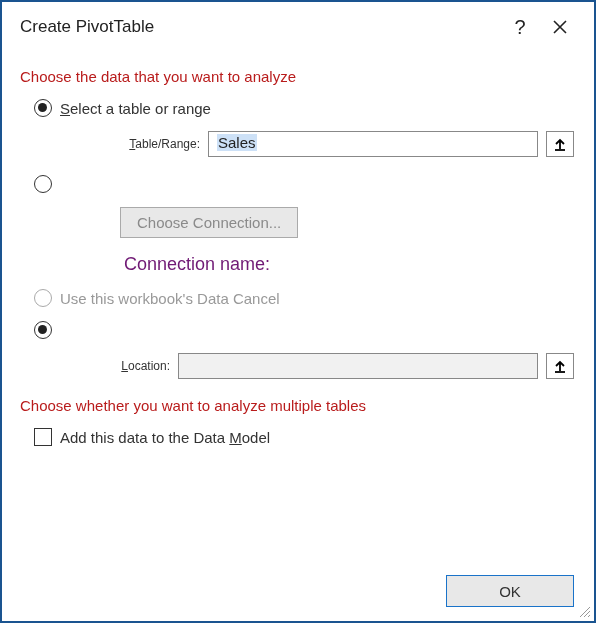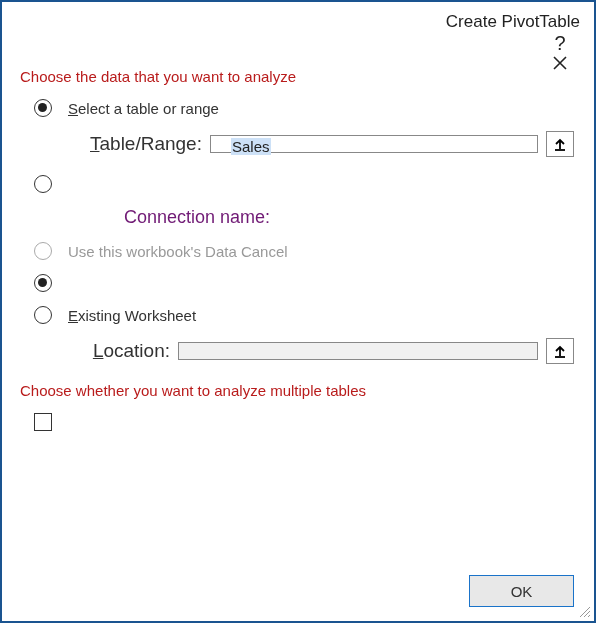--- a/index.html
+++ b/index.html
@@ -8,24 +8,23 @@
       font-size: 14px;
       background: #fff;
       width: 596px;
       height: 623px;
       border: 2px solid #1a5490;
       position: relative;
       color: #333;
     }
     .titlebar {
       display: flex;
-      align-items: flex-end;
+      align-items: center;
       padding: 10px 14px 6px 18px;
       height: 46px;
-      flex-direction: column;
     }
     .titlebar .title {
       font-size: 17px;
       flex: 1;
       color: #222;
     }
     .titlebar .ctrl {
       width: 40px;
       height: 32px;
       display: flex;
@@ -41,21 +40,21 @@
     .section-label {
       font-size: 15px;
       color: #b91c1c;
       margin-top: 10px;
       margin-bottom: 14px;
     }
     .radio-row, .check-row {
       display: flex;
       align-items: center;
       margin: 6px 0 14px 14px;
-      gap: 16px;
+      gap: 8px;
     }
     .radio {
       width: 18px; height: 18px;
       border: 1.5px solid #333;
       border-radius: 50%;
       position: relative;
       flex-shrink: 0;
       background: #fff;
     }
     .radio.selected::after {
@@ -74,28 +73,28 @@
       border: 1.5px solid #333;
       background: #fff;
       flex-shrink: 0;
     }
     .field-row {
       display: flex;
       align-items: center;
       margin: 4px 0 18px 70px;
       gap: 8px;
     }
-    .field-label { font-size: 19px; text-align: right; min-width: 110px; }
+    .field-label { font-size: 12px; text-align: right; min-width: 110px; }
     .field-label.short { min-width: 80px; }
     .text-input {
       flex: 1;
-      height: 18px;
+      height: 26px;
       border: 1px solid #888;
       background: #fff;
-      padding: 2px 20px;
+      padding: 2px 8px;
       font-size: 15px;
       color: #222;
       font-family: inherit;
     }
     .text-input.selected-text {
       background: #fff;
     }
     .text-input .sel {
       background: #cde1f7;
       padding: 0 1px;
@@ -128,21 +127,21 @@
       color: #701a75;
     }
     .button-row {
       position: absolute;
       bottom: 14px;
       right: 20px;
       display: flex;
       gap: 10px;
     }
     .btn {
-      width: 105px;
+      width: 128px;
       height: 32px;
       border: 1px solid #aaa;
       background: #e8e8e8;
       font-size: 15px;
       color: #333;
       cursor: pointer;
       font-family: inherit;
     }
     .btn.primary { border: 1.5px solid #1a73c9; }
     .resize-grip {
@@ -182,52 +181,50 @@
           <path d="M7 12 L7 3 M3 7 L7 3 L11 7" stroke="#000" stroke-width="1.8" fill="none"></path>
           <path d="M2 13 L12 13" stroke="#000" stroke-width="1.8"></path>
         </svg>
     </div>
   </div>
 
   <div class="radio-row">
     <div class="radio"></div>
   </div>
 
+  <button class="sub-btn" disabled="">Choose Connection...</button>
   <div class="sub-text">Connection name:</div>
 
   <div class="radio-row">
     <div class="radio disabled"></div>
     <div class="radio-label disabled">Use this workbook's Data Cancel</div>
   </div>
 
 
   <div class="radio-row">
     <div class="radio selected"></div>
   </div>
 
-  <div class="radio-row">
-    <div class="radio"></div>
-    <div class="radio-label"><span class="u">E</span>xisting Worksheet</div>
-  </div>
 
   <div class="field-row">
     <div class="field-label short"><span class="u">L</span>ocation:</div>
     <div class="text-input disabled"></div>
     <div class="collapse-btn">
       <svg viewBox="0 0 14 14">
           <path d="M7 12 L7 3 M3 7 L7 3 L11 7" stroke="#000" stroke-width="1.8" fill="none"></path>
           <path d="M2 13 L12 13" stroke="#000" stroke-width="1.8"></path>
         </svg>
     </div>
   </div>
 
   <div class="section-label">Choose whether you want to analyze multiple tables</div>
 
   <div class="check-row">
     <div class="check"></div>
+    <div class="radio-label">Add this data to the Data <span class="u">M</span>odel</div>
   </div>
 
 </div>
 
 <div class="button-row">
   <button class="btn primary">OK</button>
 </div>
 
 <svg class="resize-grip" viewBox="0 0 14 14">
   <path d="M3 13 L13 3 M7 13 L13 7 M11 13 L13 11" stroke="#999" stroke-width="1"></path>

